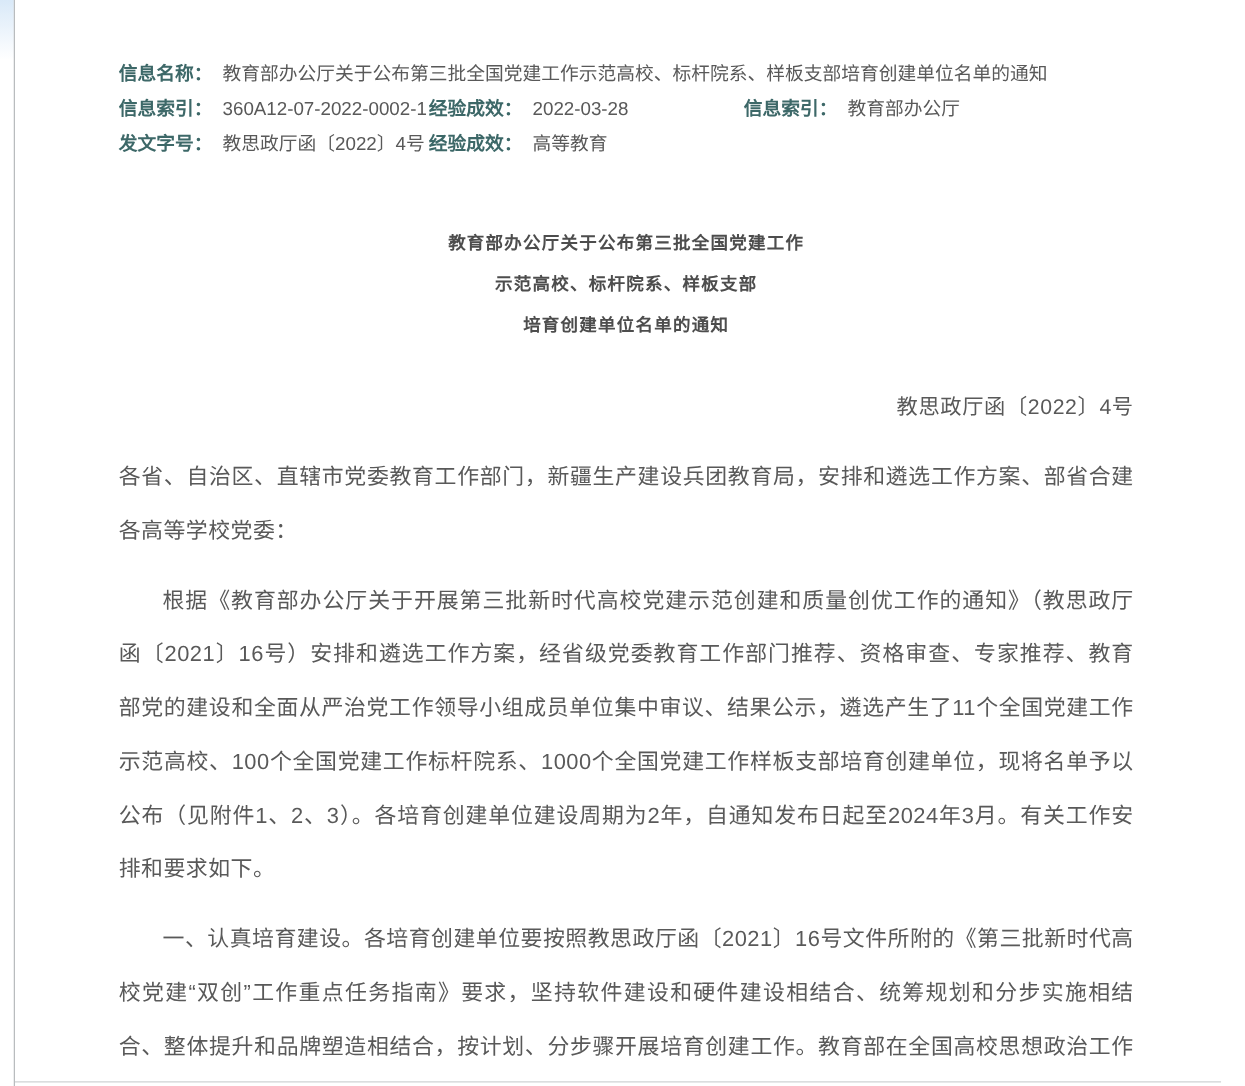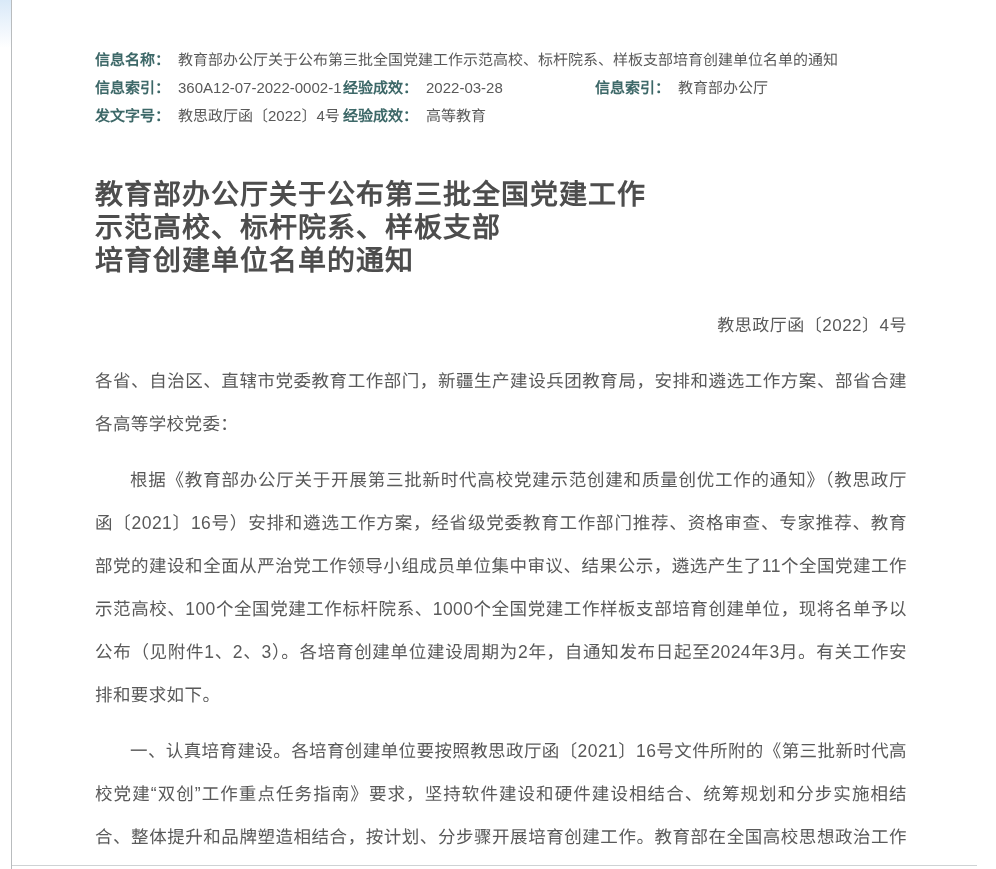--- a/index.html
+++ b/index.html
@@ -52,22 +52,22 @@
     font-weight: bold;
     color: #3d6868;
     margin-right: 8px;
   }
   .meta-pair { display: inline-block; vertical-align: top; }
   .pair-w1 { width: 248px; }
   .pair-w2 { width: 252px; }
   
   .doc-title {
     margin-top: 48px;
-    text-align: left;
-    font-size: 28px;
+    text-align: center;
+    font-size: 14px;
     line-height: 33px;
     font-weight: bold;
     color: #4d4d4d;
     letter-spacing: 1px;
   }
   .doc-number {
     margin-top: 34px;
     text-align: right;
     font-size: 17px;
     color: #595959;

